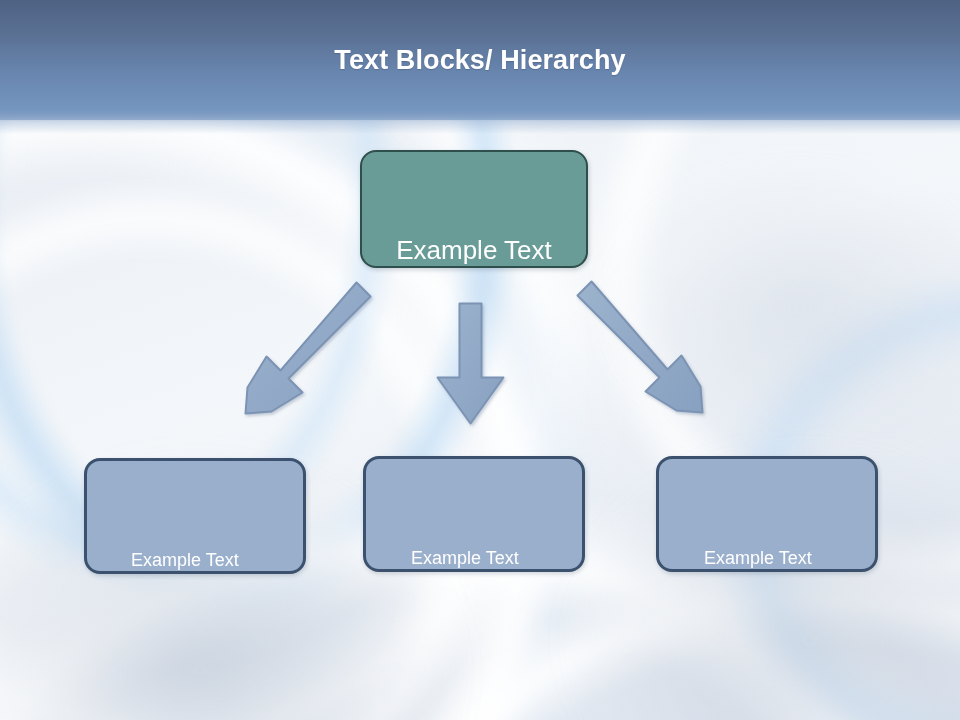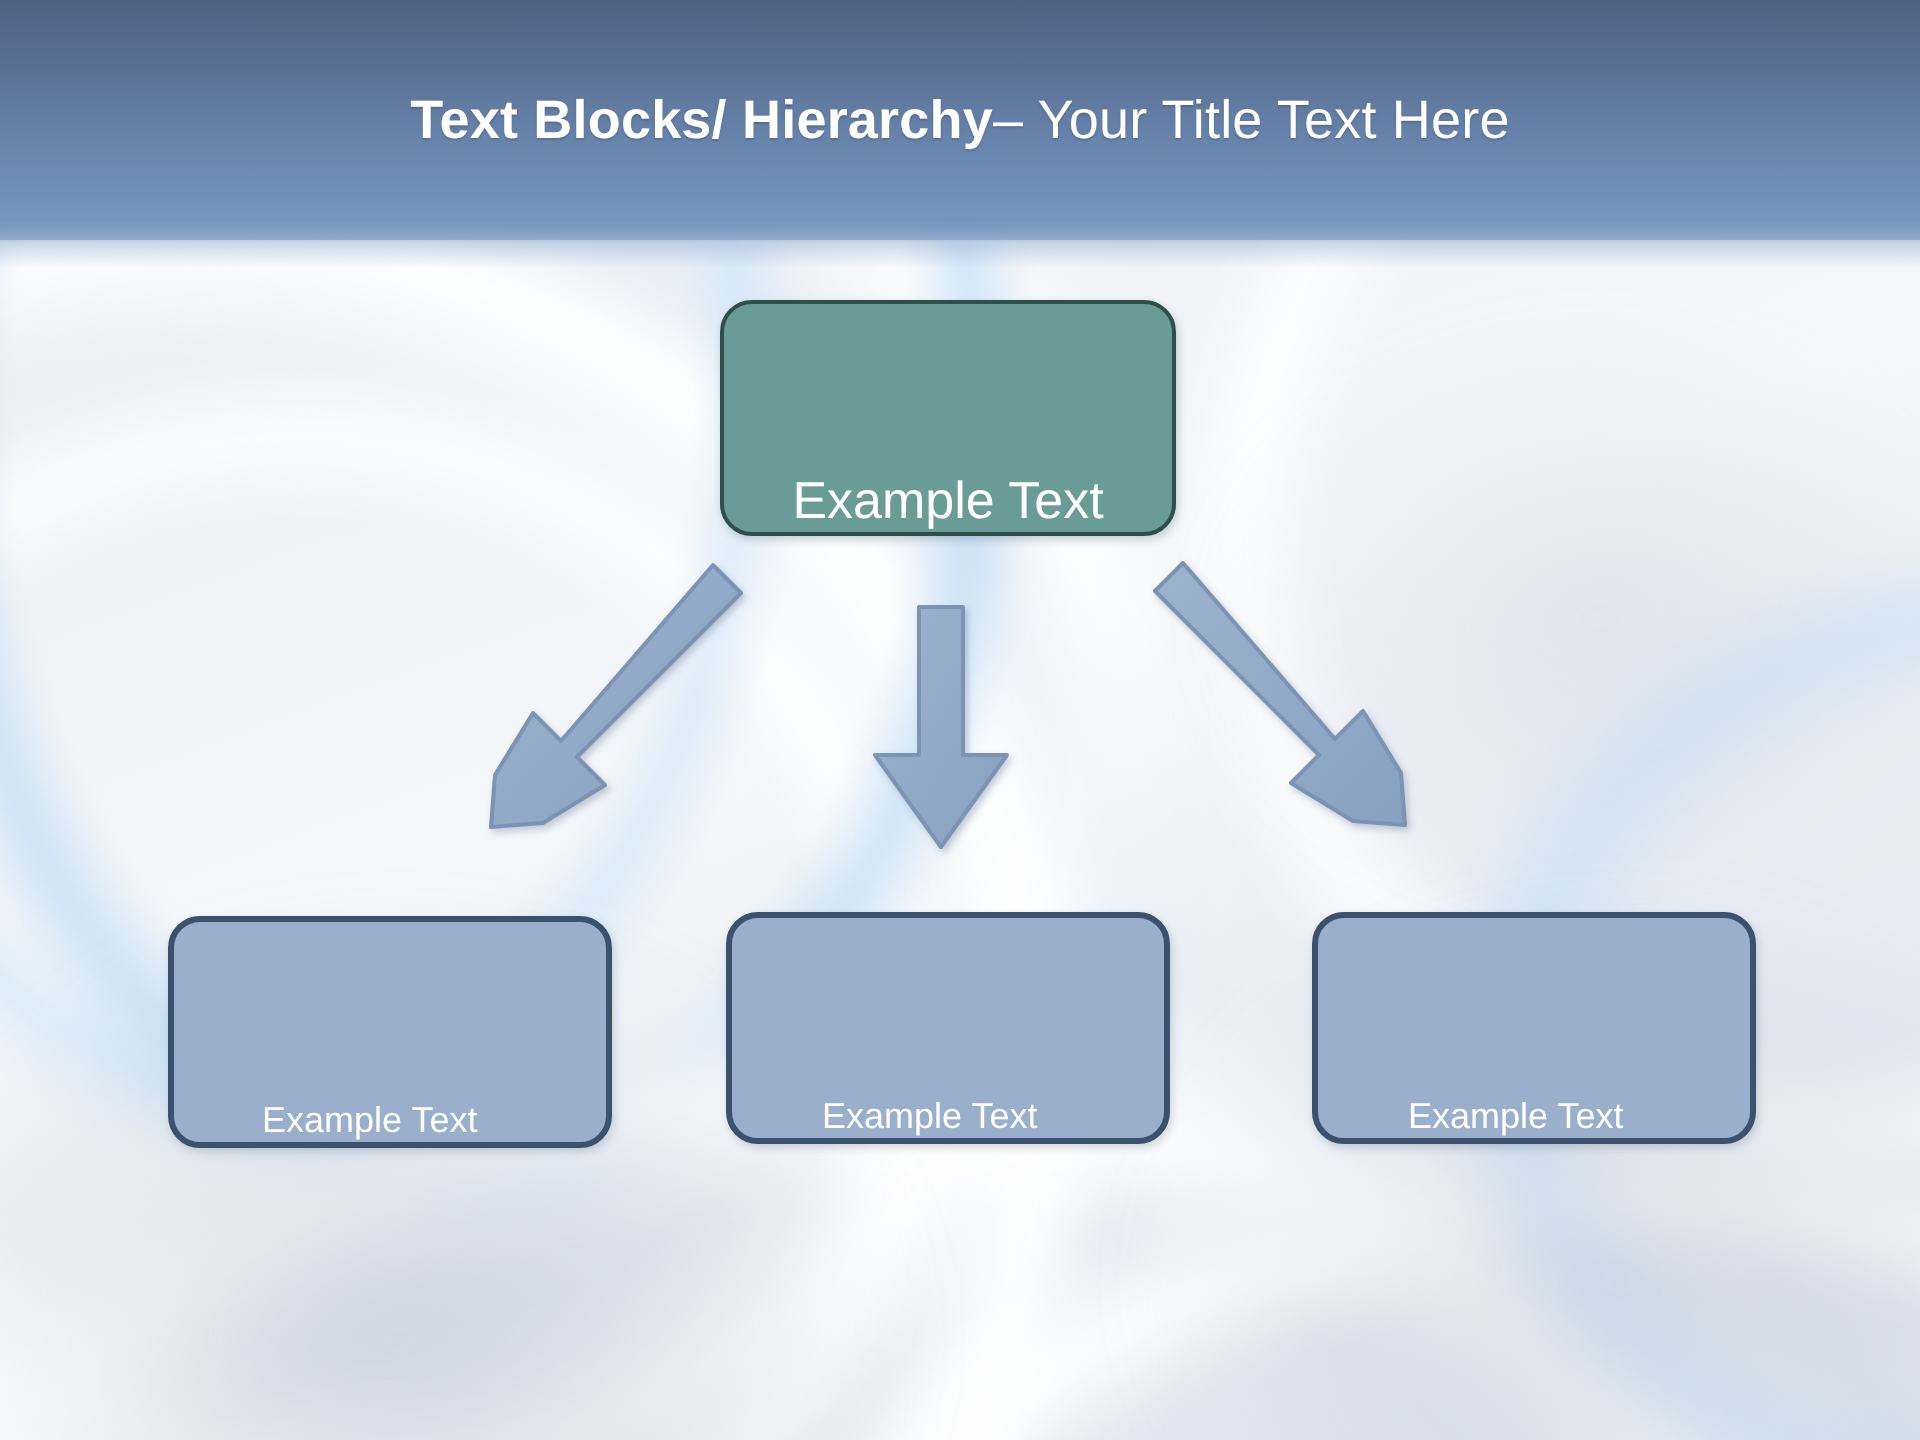--- a/index.html
+++ b/index.html
@@ -238,21 +238,20 @@
     <div class="shade-bl"></div>
     <div class="shade-br"></div>
     <div class="shade-tr"></div>
   </div>
 
   <div class="header"></div>
   <div class="header-fade"></div>
 
   <div class="title">
     <span class="strong">Text Blocks/ Hierarchy </span>
-    <span class="light">– Your Title Text Here</span>
   </div>
 
   <svg class="arrows" viewBox="0 0 960 720" width="960" height="720">
     <defs>
       <linearGradient id="arrowGrad" x1="0" y1="0" x2="1" y2="1">
         <stop offset="0%" stop-color="#9cb3cd"></stop>
         <stop offset="100%" stop-color="#88a1c1"></stop>
       </linearGradient>
       <filter id="arrowShadow" x="-30%" y="-30%" width="170%" height="170%">
         <feDropShadow dx="1.5" dy="2" stdDeviation="1.8" flood-color="#5d7391" flood-opacity="0.35"></feDropShadow>

